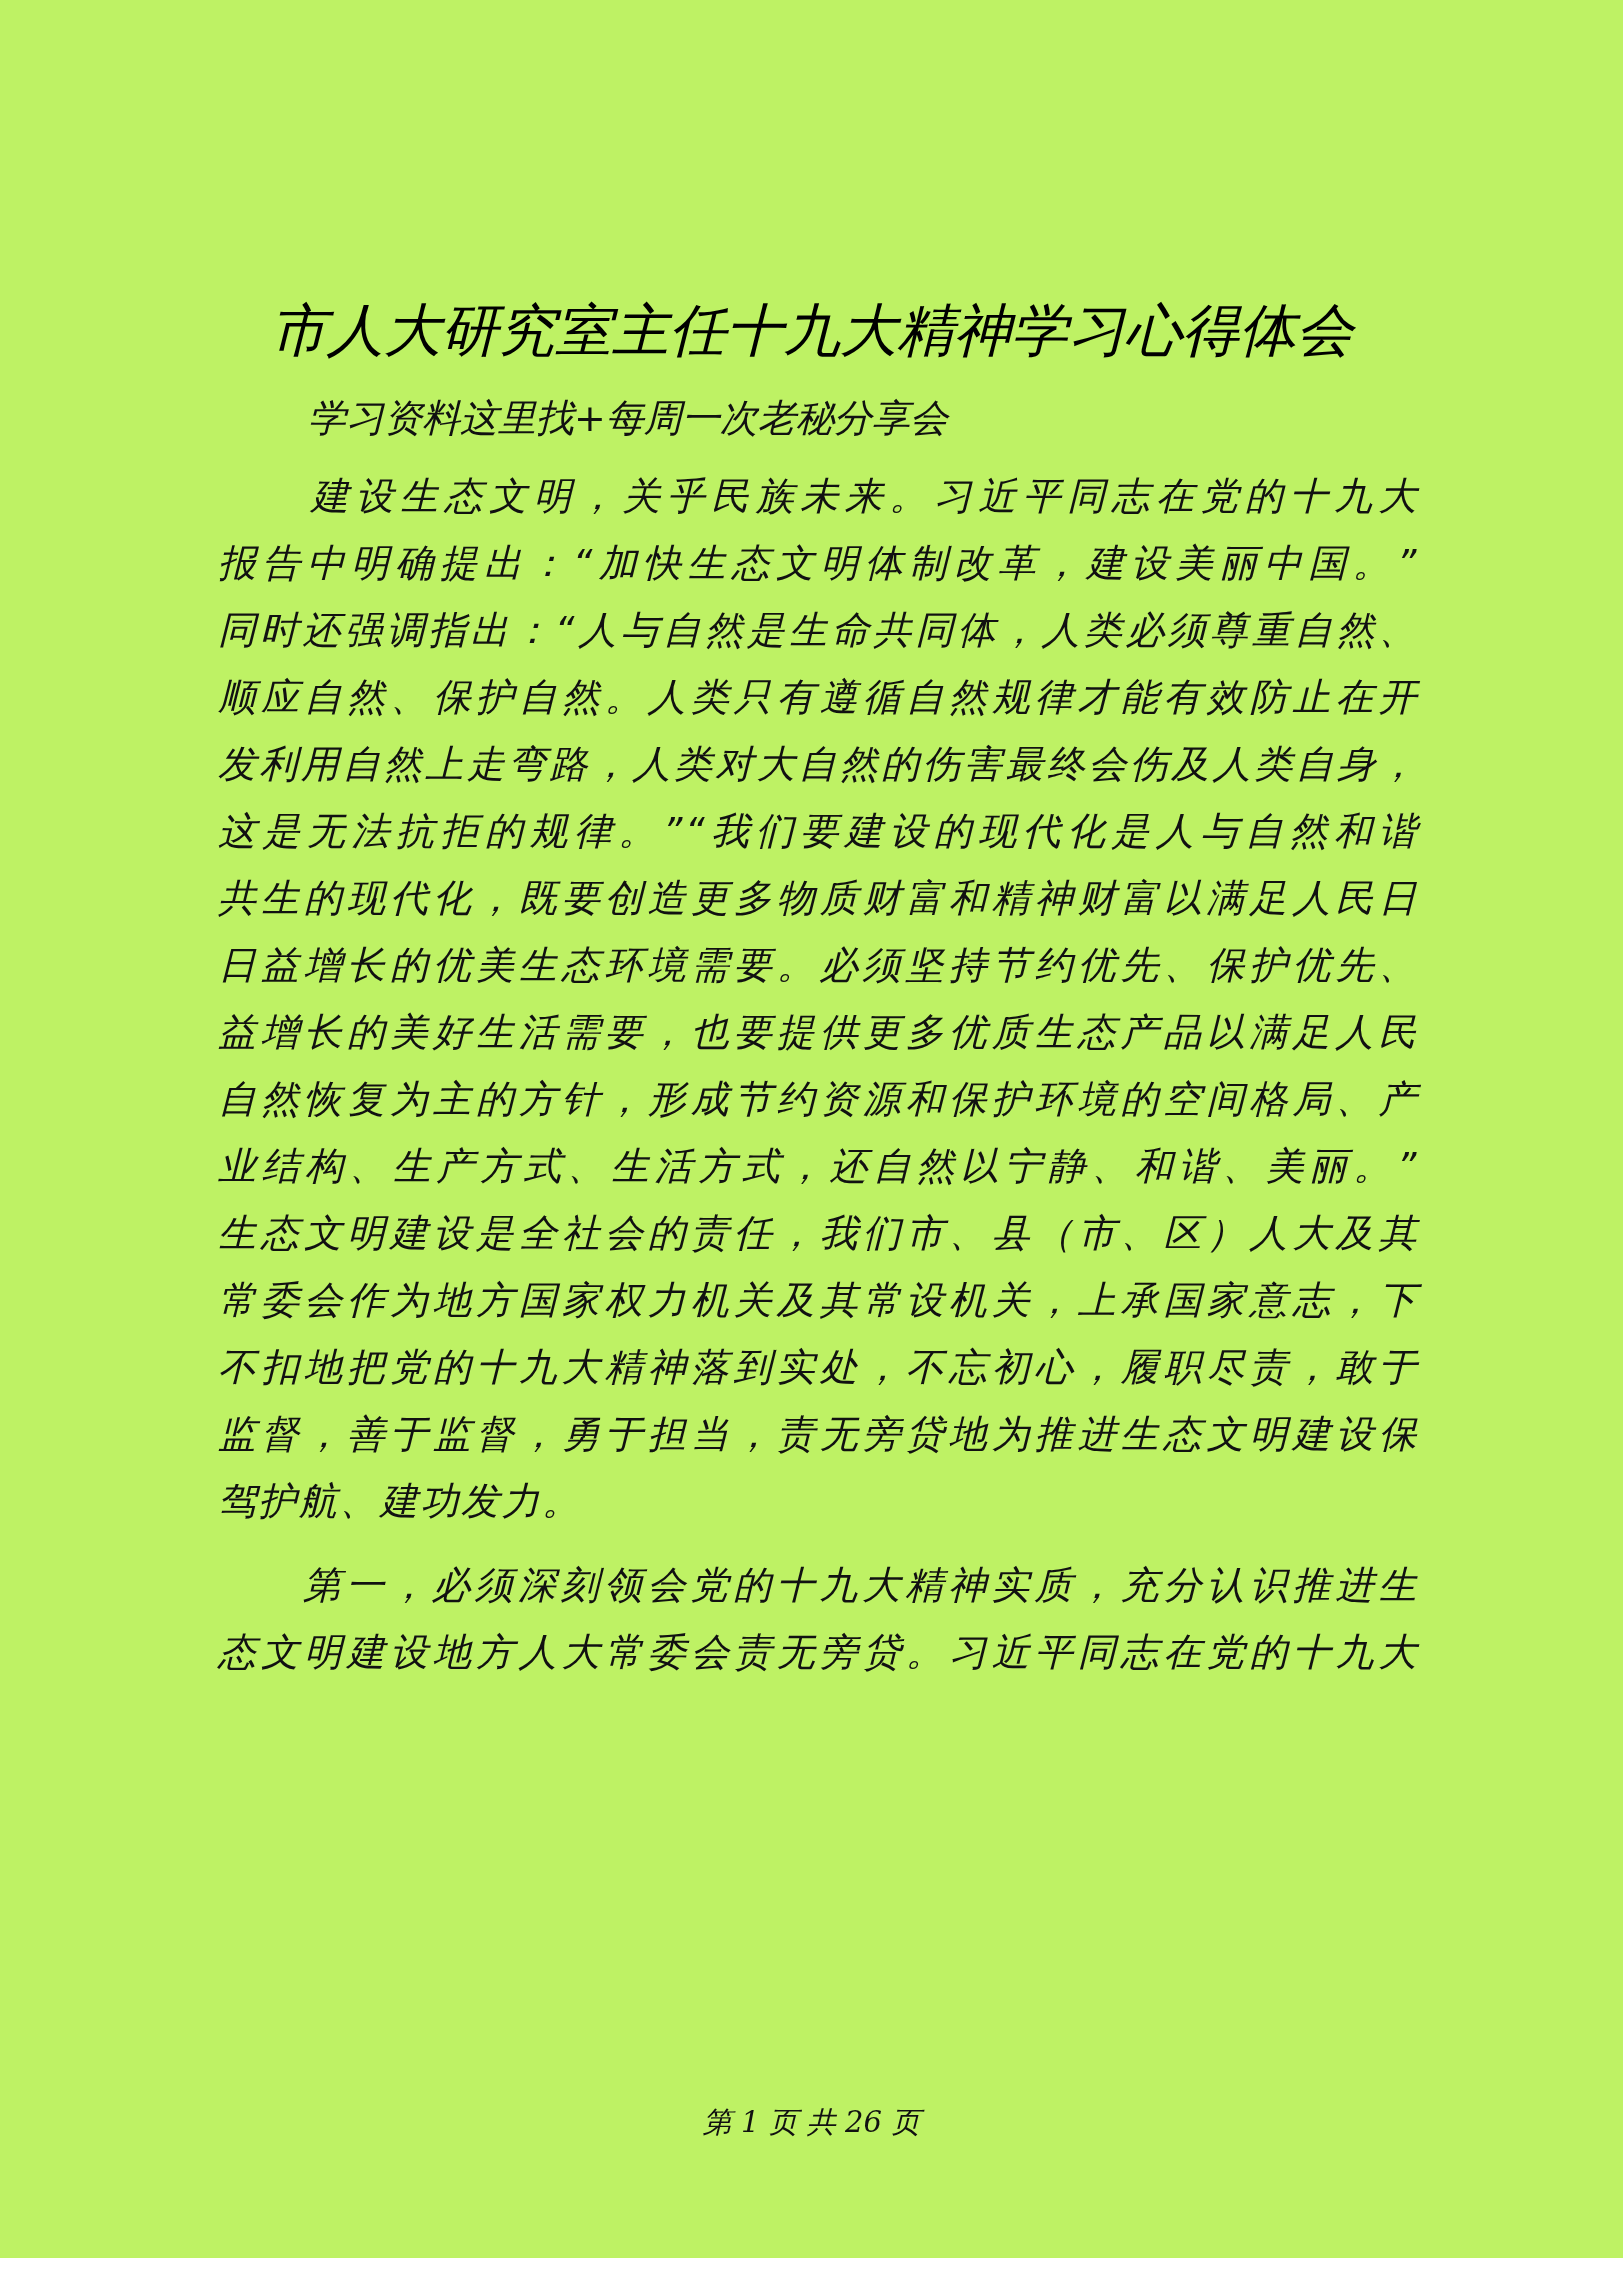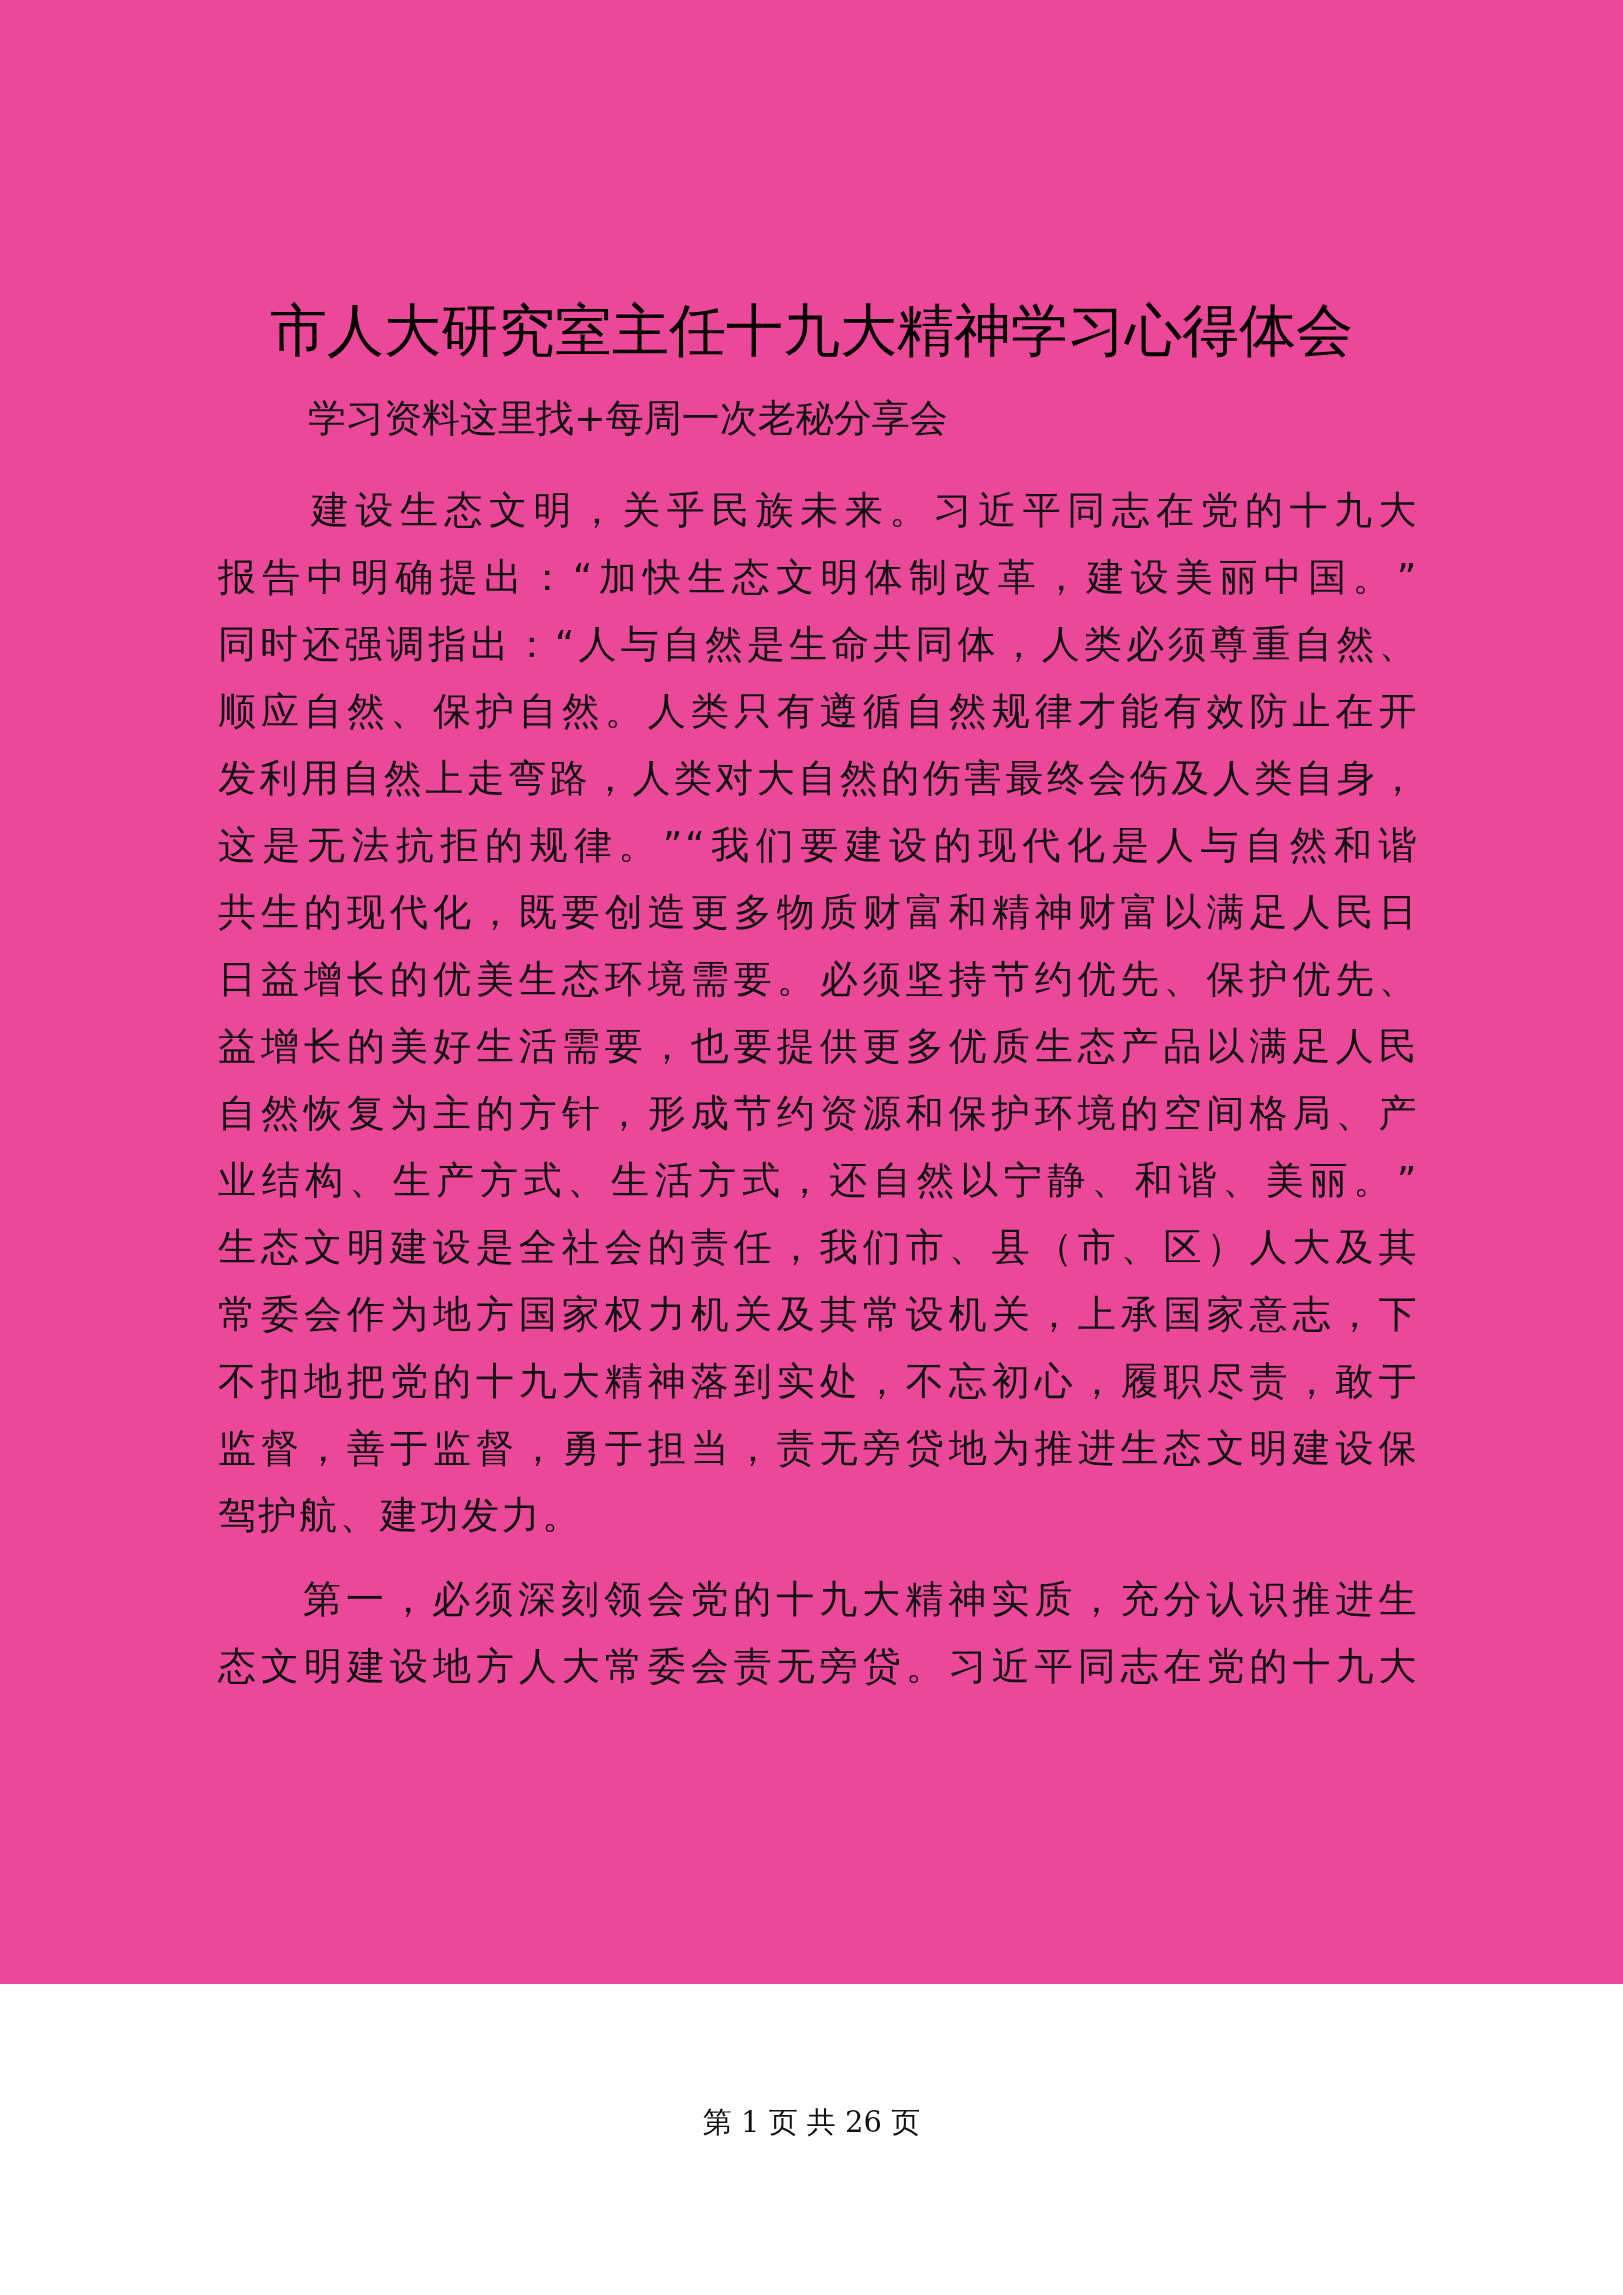--- a/index.html
+++ b/index.html
@@ -7,22 +7,23 @@
       width: 1623px;
       height: 2295px;
       position: relative;
       overflow: hidden;
       font-family: "DejaVu Sans", "Liberation Sans", sans-serif;
       color: #111111;
     }
     .page {
       position: absolute;
       left: 0; top: 0;
-      width: 1623px; height: 1984px;
-      background: #ec4899;
+      width: 1623px; height: 2258px;
+      background: #bef264;
+      font-style: italic;
     }
     .title {
       position: absolute;
       left: 0; right: 0;
       top: 292px;
       text-align: center;
       font-size: 57px;
       line-height: 76px;
       font-weight: normal;
       letter-spacing: 0px;
@@ -34,21 +35,21 @@
       left: 300px;
       top: 385px;
       font-size: 38px;
       line-height: 51px;
       margin: 8px;
       color: #111111;
     }
     .body {
       position: absolute;
       left: 218px;
-      top: 477px;
+      top: 463px;
       width: 1201px;
       font-size: 38px;
       line-height: 67px;
       letter-spacing: 2.5px;
       color: #111111;
     }
     .line {
       display: block;
       white-space: nowrap;
       height: 67px;

